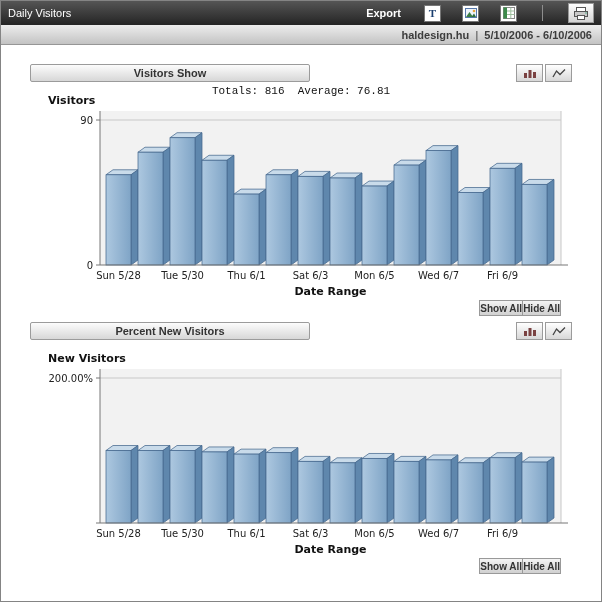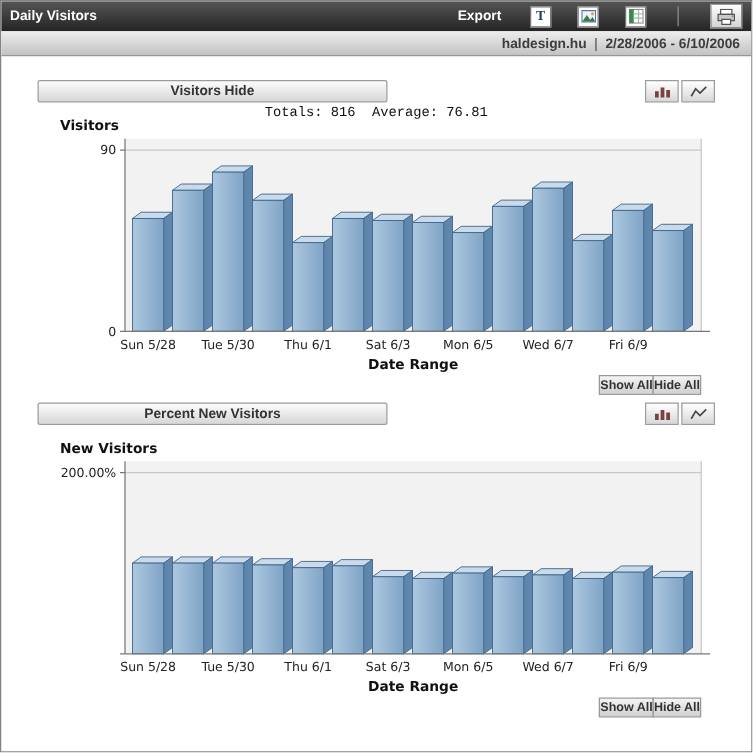--- a/index.html
+++ b/index.html
@@ -1,21 +1,21 @@
 <!DOCTYPE html>
 <html><head>
 <meta charset="utf-8">
 <style>
   * { box-sizing: border-box; }
   body { margin: 0; background: #fff; font-family: "Liberation Sans", sans-serif; }
   .app { width: 602px; height: 602px; border: 1px solid #848484; background: #fff; position: relative; overflow: hidden; }
 
   
   .topbar { height: 24px; background: linear-gradient(#555555, #242424); display: flex; align-items: center; padding: 0 7px; }
-  .topbar .title { color: #fff; font-size: 11px; font-weight: bold; }
+  .topbar .title { color: #fff; font-size: 11px; font-weight: normal; }
   .export-area { margin-left: auto; display: flex; align-items: center; gap: 21px; }
   .export-label { color: #fff; font-size: 11px; font-weight: bold; margin-right: 2px; }
   .icon-btn { width: 17px; height: 17px; padding: 0; border: 1px solid #777; background: #fff; display: flex; align-items: center; justify-content: center; cursor: pointer; }
   .t-glyph { font-family: "Liberation Serif", serif; font-weight: bold; font-size: 11px; color: #1a3e6e; line-height: 1; }
   .vdiv { width: 1px; height: 16px; background: #8d8d8d; margin: 0 4px; }
   .print-btn { width: 26px; height: 20px; padding: 0; border: 1px solid #999; background: linear-gradient(#fdfdfd, #d3d3d3); display: flex; align-items: center; justify-content: center; cursor: pointer; }
 
   
   .subbar { height: 20px; background: linear-gradient(#ededed, #c3c3c3); border-bottom: 1px solid #969696; display: flex; align-items: center; justify-content: flex-end; padding: 0 9px; font-size: 11px; font-weight: bold; color: #3d3d3d; }
   .subbar .sep { color: #777; margin: 0 6px; }
@@ -77,28 +77,28 @@
           <rect x="4.5" y="8.5" width="7" height="4" fill="#fff" stroke="#555"></rect>
           <circle cx="13" cy="6" r="0.8" fill="#55aa88"></circle>
         </svg>
       </button>
     </div>
   </div>
 
   <div class="subbar">
     <span>haldesign.hu</span>
     <span class="sep">|</span>
-    <span>2/28/2006 - 6/10/2006</span>
+    <span>5/10/2006 - 6/10/2006</span>
   </div>
 
   <div class="content">
 
     <section class="panel">
       <div class="panel-header">
-        <span>Visitors Hide</span>
+        <span>Visitors Show</span>
       </div>
       <div class="chart-type-buttons">
         <button class="ct-btn">
           <svg width="14" height="11" viewBox="0 0 14 11">
             <rect x="1" y="5" width="3" height="5" fill="#7a4141"></rect>
             <rect x="5.5" y="2" width="3" height="8" fill="#7a4141"></rect>
             <rect x="10" y="4" width="3" height="6" fill="#7a4141"></rect>
           </svg>
         </button>
         <button class="ct-btn">

